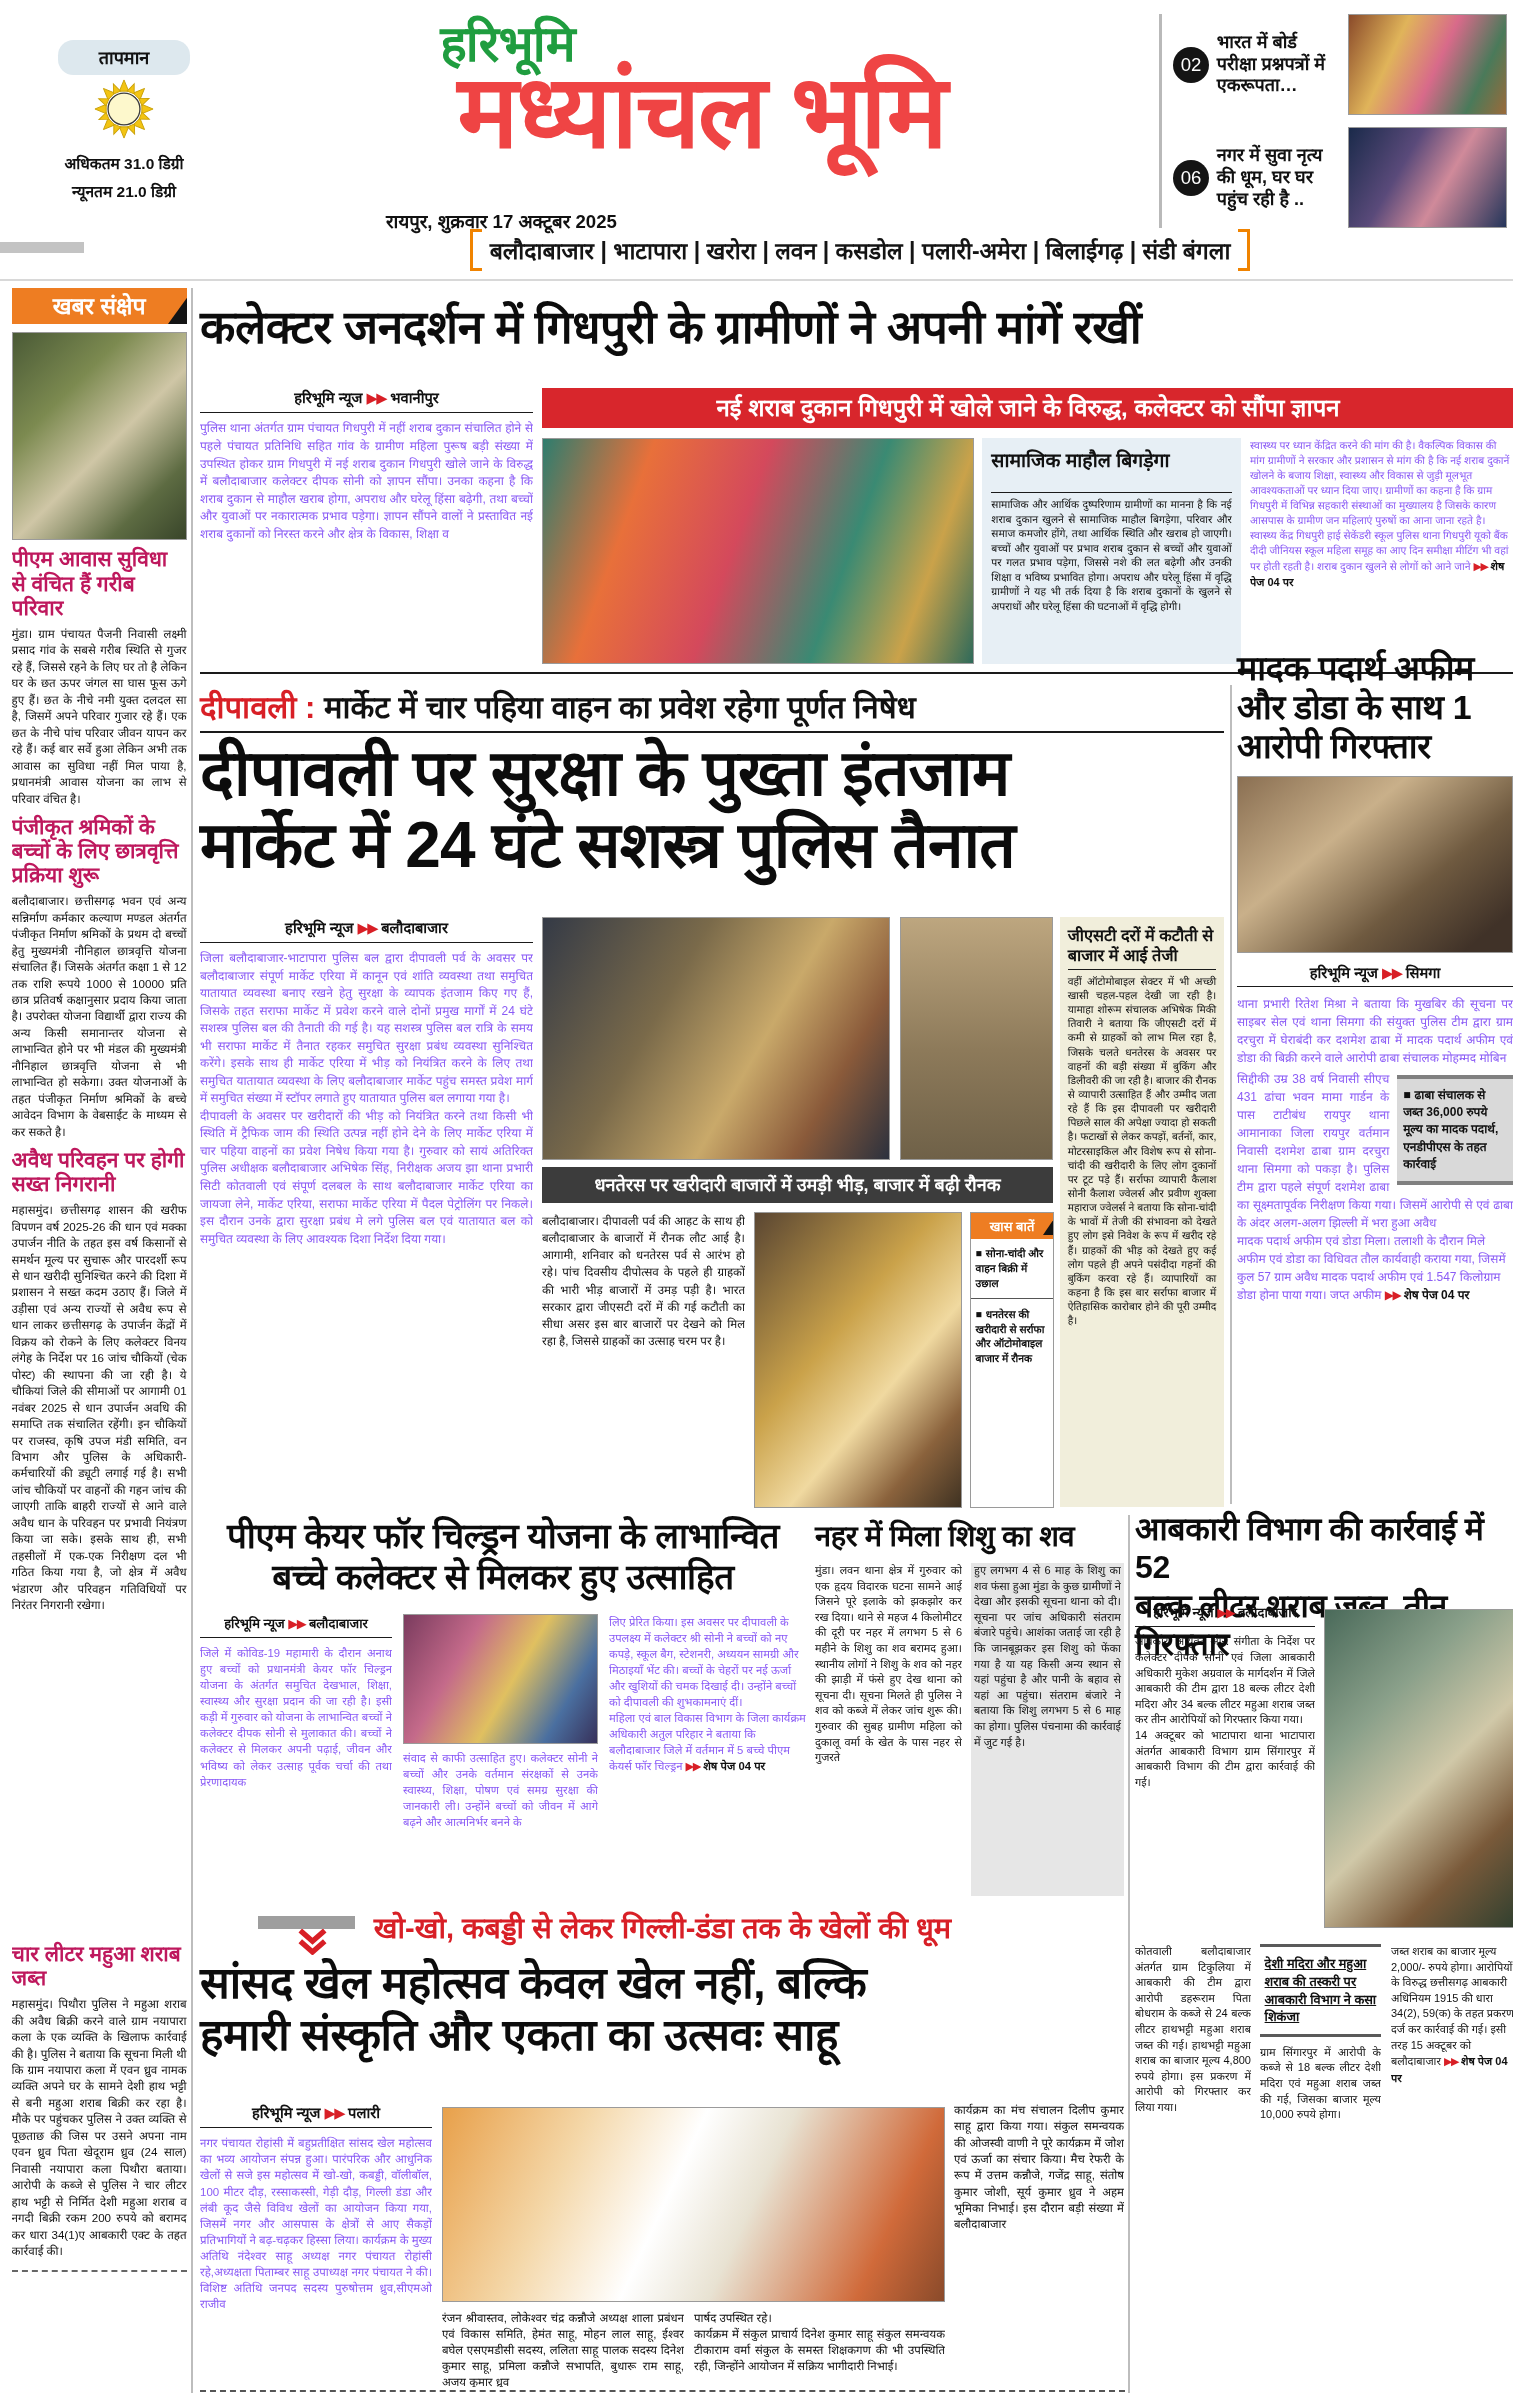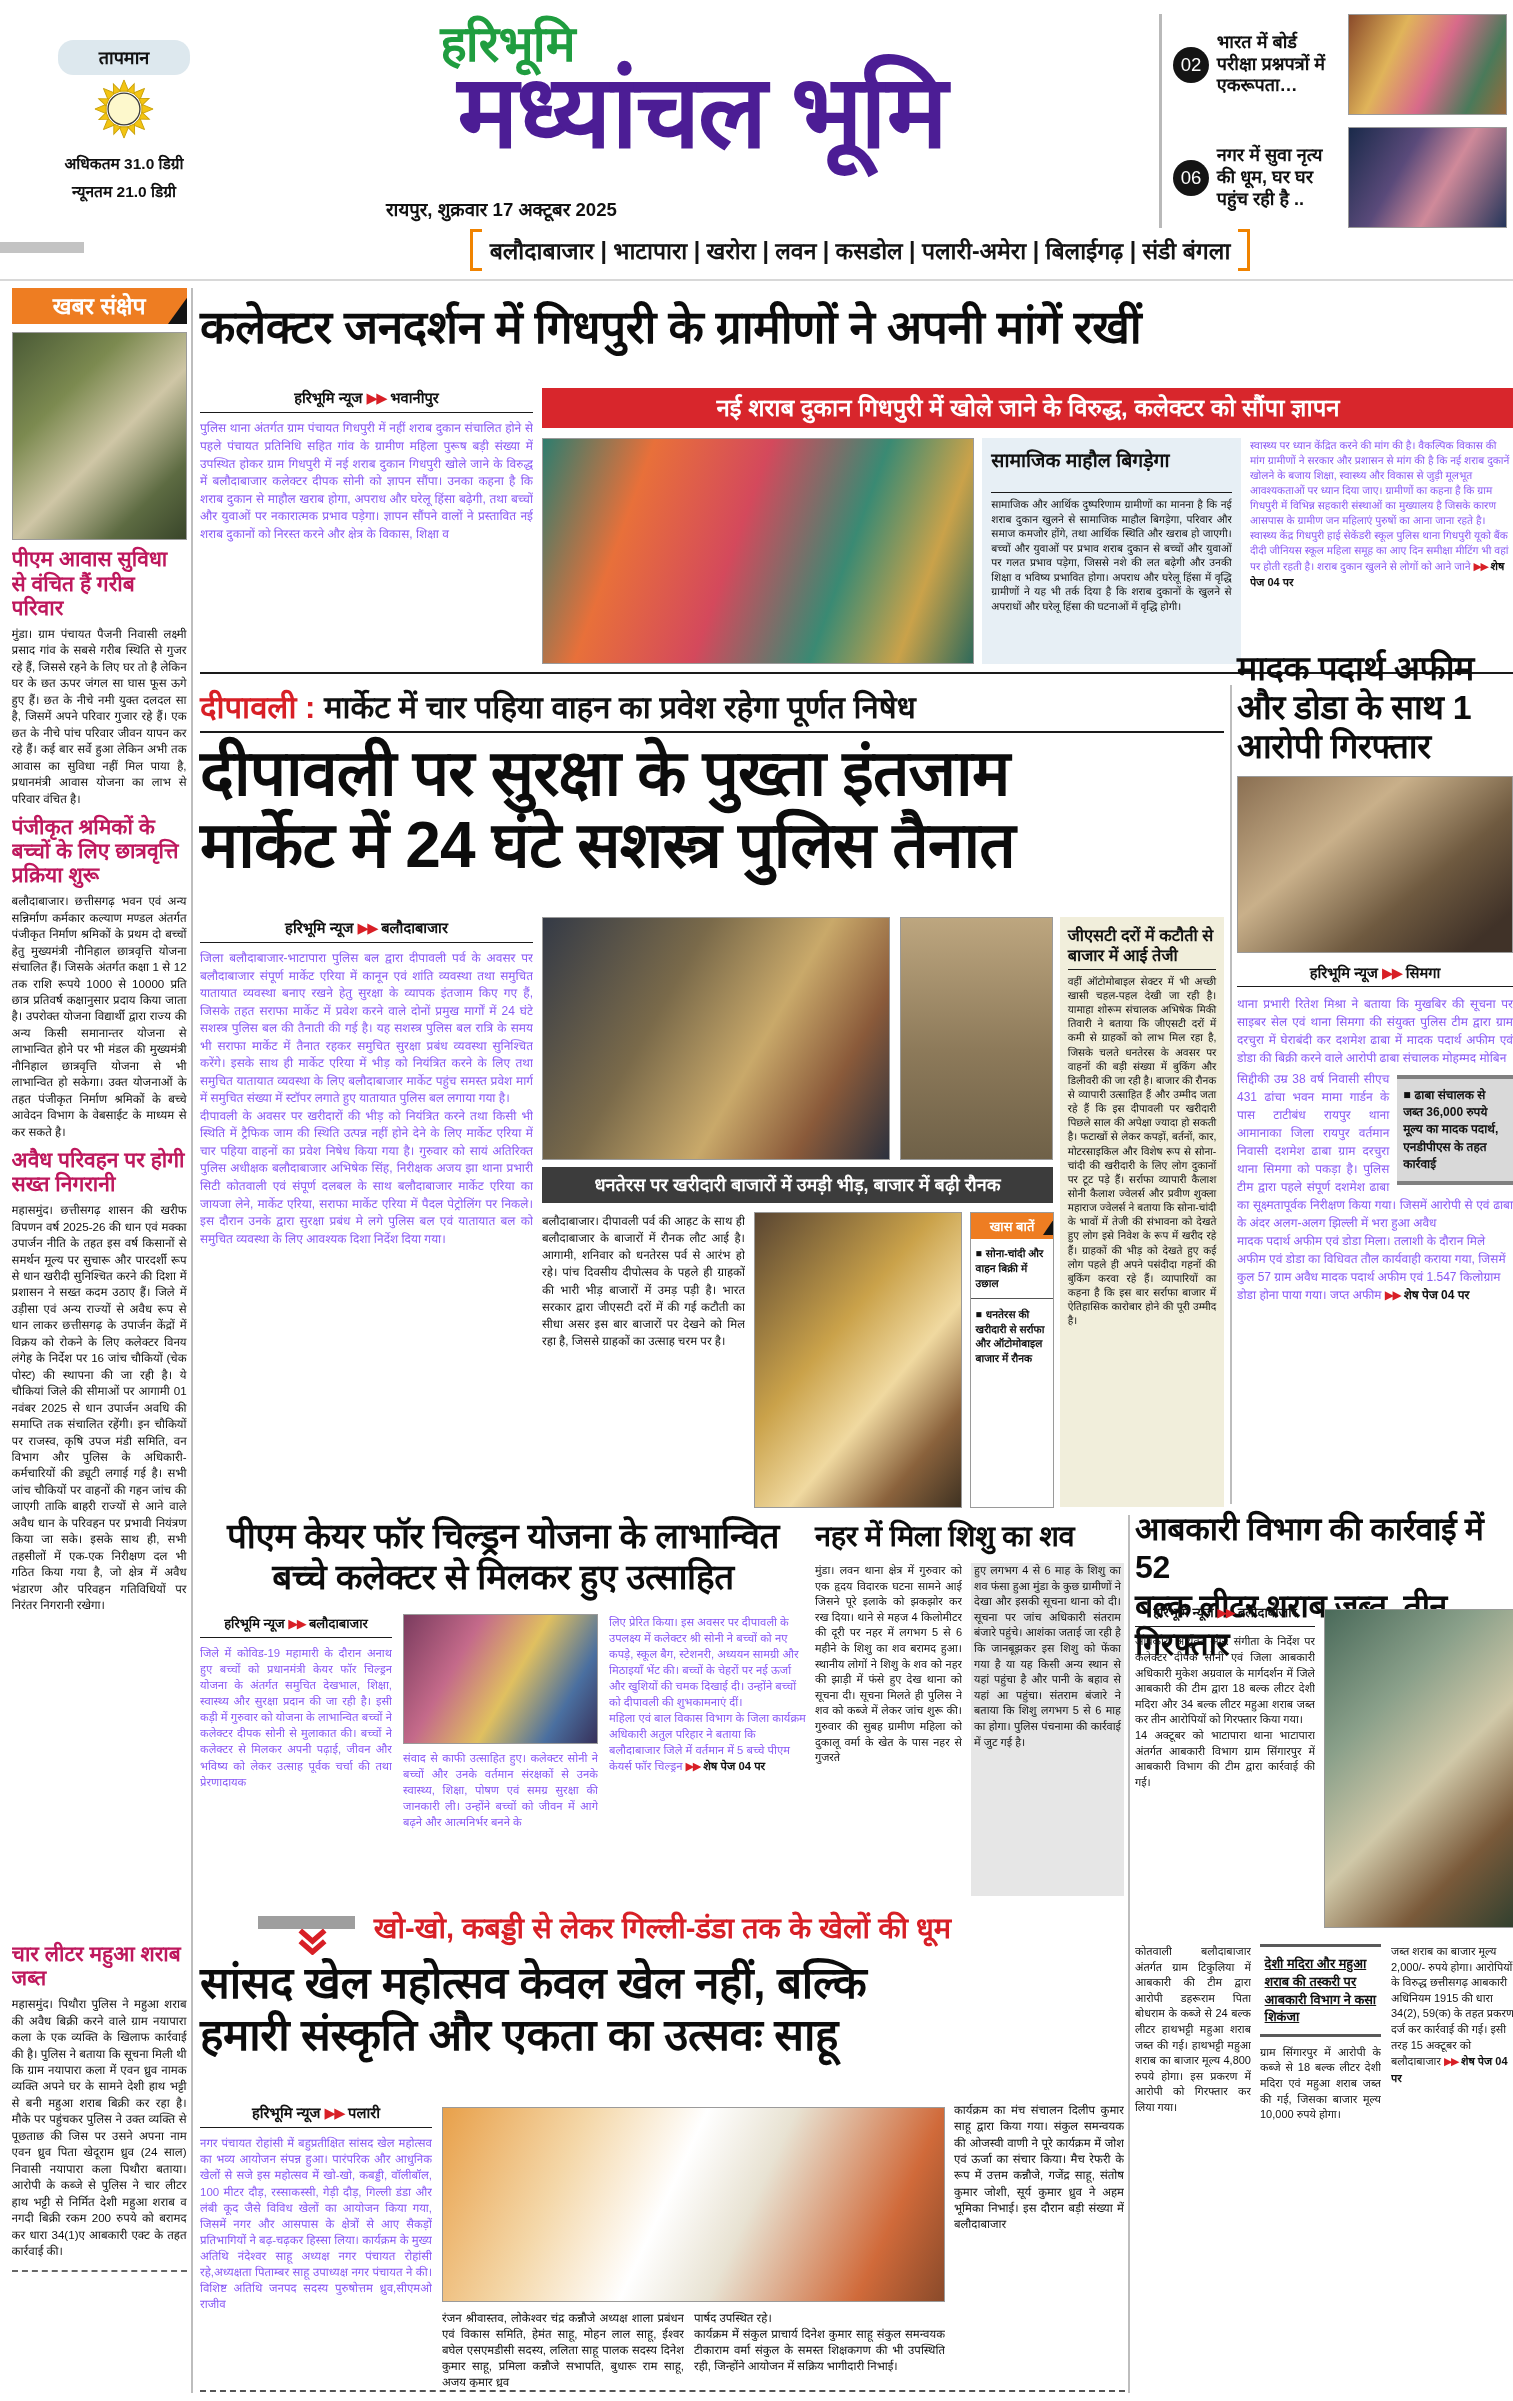--- a/index.html
+++ b/index.html
@@ -89,22 +89,22 @@
             </g>
         </g>
         <circle cx="32" cy="32" r="17" fill="#fdf8cc" stroke="#3a3a3a" stroke-width="1.4"></circle>
       </svg>
     </div>
     <div style="font-weight:bold;font-size:15.5px;margin-top:9.3px;">अधिकतम 31.0 डिग्री</div>
     <div style="font-weight:bold;font-size:15.5px;margin-top:6.2px;">न्यूनतम 21.0 डिग्री</div>
   </div>
 
   <div class="abs" style="left:345px;top:7.7px;width:325px;text-align:center;font-weight:900;font-size:50px;color:#1f9d3f;letter-spacing:-0.8px;">हरिभूमि</div>
-  <div class="abs" style="left:256px;top:56px;width:891px;text-align:center;font-weight:900;font-size:102px;color:#4c1d95;letter-spacing:-2.3px;line-height:1.1;">मध्यांचल भूमि</div>
-  <div class="abs" style="left:386px;top:196px;width:434px;font-weight:bold;font-size:18.6px;">रायपुर, शुक्रवार 17 अक्टूबर 2025</div>
+  <div class="abs" style="left:256px;top:56px;width:891px;text-align:center;font-weight:900;font-size:102px;color:#ef4444;letter-spacing:-2.3px;line-height:1.1;">मध्यांचल भूमि</div>
+  <div class="abs" style="left:386px;top:208px;width:434px;font-weight:bold;font-size:18.6px;">रायपुर, शुक्रवार 17 अक्टूबर 2025</div>
 
   <div class="abs" style="left:1159px;top:14px;width:355px;border-left:3.1px solid #b9b9b9;padding-left:11px;box-sizing:border-box;">
     <div style="display:flex;align-items:center;gap:7.7px;margin-bottom:12.4px;">
       <div style="min-width:36px;height:36px;border-radius:50%;background:#141414;color:#fff;font-size:18.6px;display:flex;align-items:center;justify-content:center;">02</div>
       <div style="width:124px;font-weight:bold;font-size:18px;line-height:1.22;">भारत में बोर्ड परीक्षा प्रश्नपत्रों में एकरूपता…</div>
       <div class="photo" style="width:159px;height:101px;background:linear-gradient(115deg,#8a4a2a,#e0b45a 30%,#d86a8a 55%,#4a7a5a 80%,#9a6a3a);"></div>
     </div>
     <div style="display:flex;align-items:center;gap:7.7px;">
       <div style="min-width:36px;height:36px;border-radius:50%;background:#141414;color:#fff;font-size:18.6px;display:flex;align-items:center;justify-content:center;">06</div>
       <div style="width:124px;font-weight:bold;font-size:18px;line-height:1.22;">नगर में सुवा नृत्य की धूम, घर घर पहुंच रही है ..</div>

